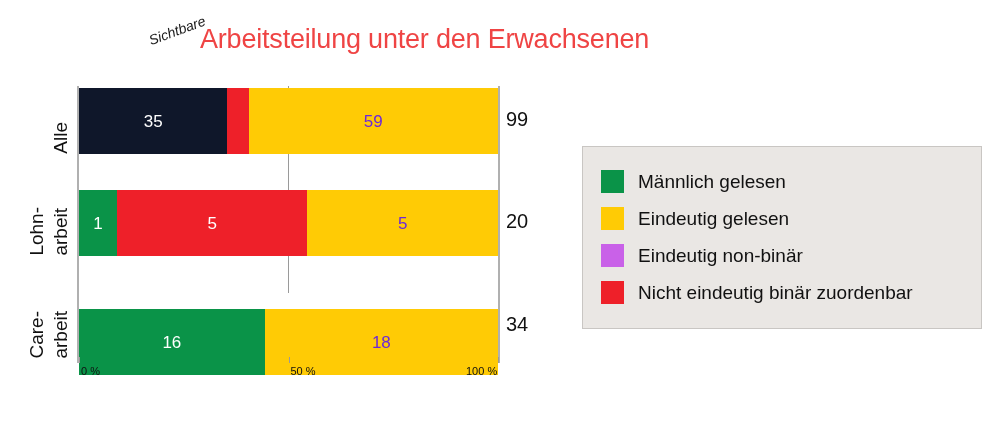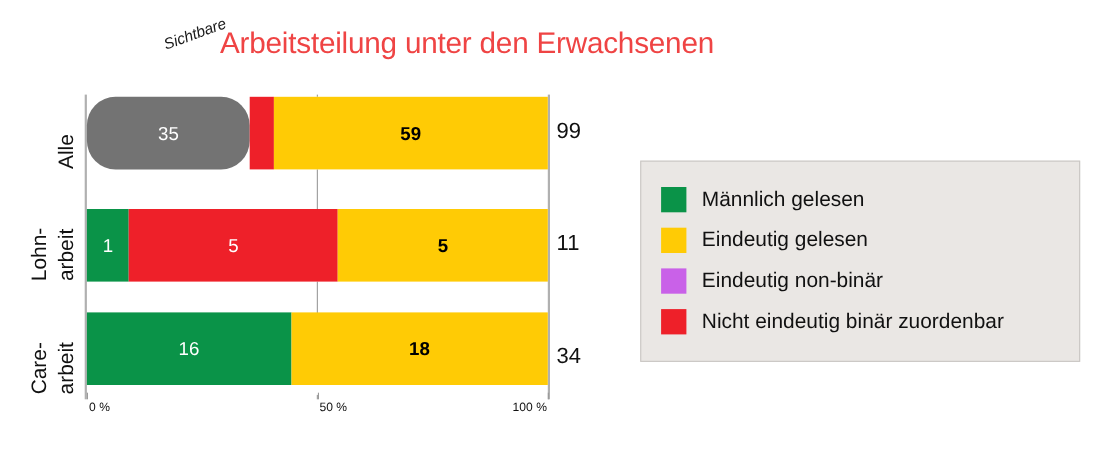--- a/index.html
+++ b/index.html
@@ -92,21 +92,21 @@
     display: flex;
     align-items: center;
     justify-content: center;
     font-size: 17px;
     line-height: 1;
     overflow: hidden;
     white-space: nowrap;
   }
   .seg-label { pointer-events: none; }
   .seg.light .seg-label { color: #ffffff; }
-  .seg.dark  .seg-label { color: #000000; font-weight: bold; }
+  .seg.dark  .seg-label { color: #6d28d9; }
 
   
   .row-total {
     position: absolute;
     left: 506px;
     font-size: 20px;
     color: #111111;
     white-space: nowrap;
   }
 
@@ -186,55 +186,55 @@
     <div class="axis-line axis-left"></div>
     <div class="axis-line axis-right"></div>
     <div id="gridlines">
         <div class="gridline" style="top: 0px; height: 2px;"></div>
         <div class="gridline" style="top: 68px; height: 36px;"></div>
         <div class="gridline" style="top: 170px; height: 37px;"></div>
         <div class="gridline" style="top: 273px; height: 4px;"></div>
       </div>
     <div id="bars-layer">
         <div class="bar-row" style="top: 2px; height: 66px;">
-          <div class="seg light" style="width: 148.326px; background: #737373; border-radius: 26px;">
+          <div class="seg light" style="width: 148.326px; background: #0f172a;">
             <span class="seg-label">35</span>
           </div>
           <div class="seg light" style="width: 21.369px; background: rgb(238, 32, 41);">
             <span class="seg-label"></span>
           </div>
           <div class="seg dark" style="width: 249.305px; background: rgb(255, 203, 5);">
             <span class="seg-label">59</span>
           </div>
         </div>
         <div class="bar-row" style="top: 104px; height: 66px;">
           <div class="seg light" style="width: 38.129px; background: rgb(10, 147, 72);">
             <span class="seg-label">1</span>
           </div>
           <div class="seg light" style="width: 190.226px; background: rgb(238, 32, 41);">
             <span class="seg-label">5</span>
           </div>
           <div class="seg dark" style="width: 190.645px; background: rgb(255, 203, 5);">
             <span class="seg-label">5</span>
           </div>
         </div>
-        <div class="bar-row" style="top: 198px; height: 66px; border-radius: 19px;">
+        <div class="bar-row" style="top: 223px; height: 66px; border-radius: 19px;">
           <div class="seg light" style="width: 197.349px; background: rgb(10, 147, 72);">
             <span class="seg-label">16</span>
           </div>
           <div class="seg dark" style="width: 248px; background: rgb(255, 203, 5);">
             <span class="seg-label">18</span>
           </div>
         </div>
       </div>
   </div>
 
   <div id="totals-layer">
       <div class="row-total" style="top: 108px;">99</div>
-      <div class="row-total" style="top: 210px;">11</div>
+      <div class="row-total" style="top: 210px;">20</div>
       <div class="row-total" style="top: 313px; text-align: right;">34</div>
     </div>
   <div id="ycats-layer">
       <div class="ycat" style="top: 88px; height: 66px; left: 8px; width: 64px;">
         <span>Alle</span>
       </div>
       <div class="ycat" style="top: 190px; height: 66px; left: 8px; width: 64px;">
         <span>Lohn-</span>
         <span>arbeit</span>
       </div>

